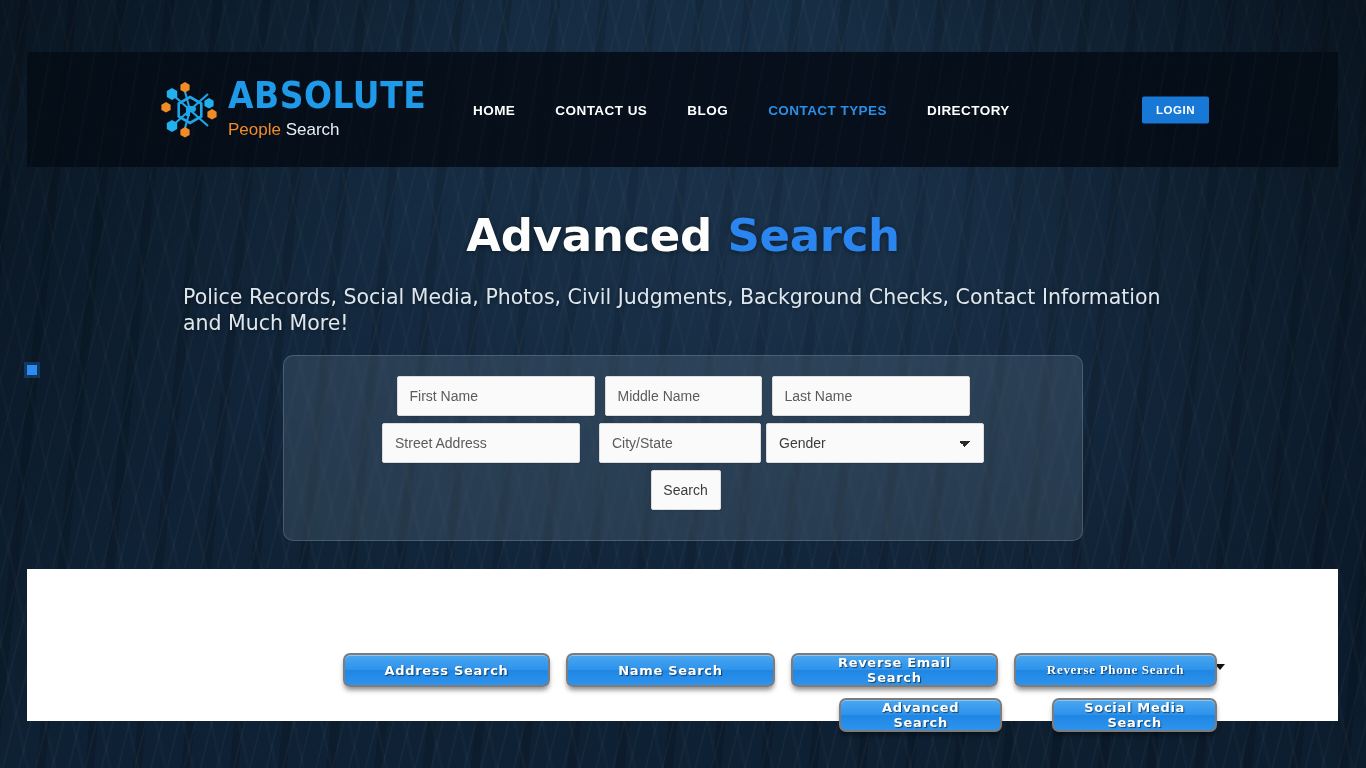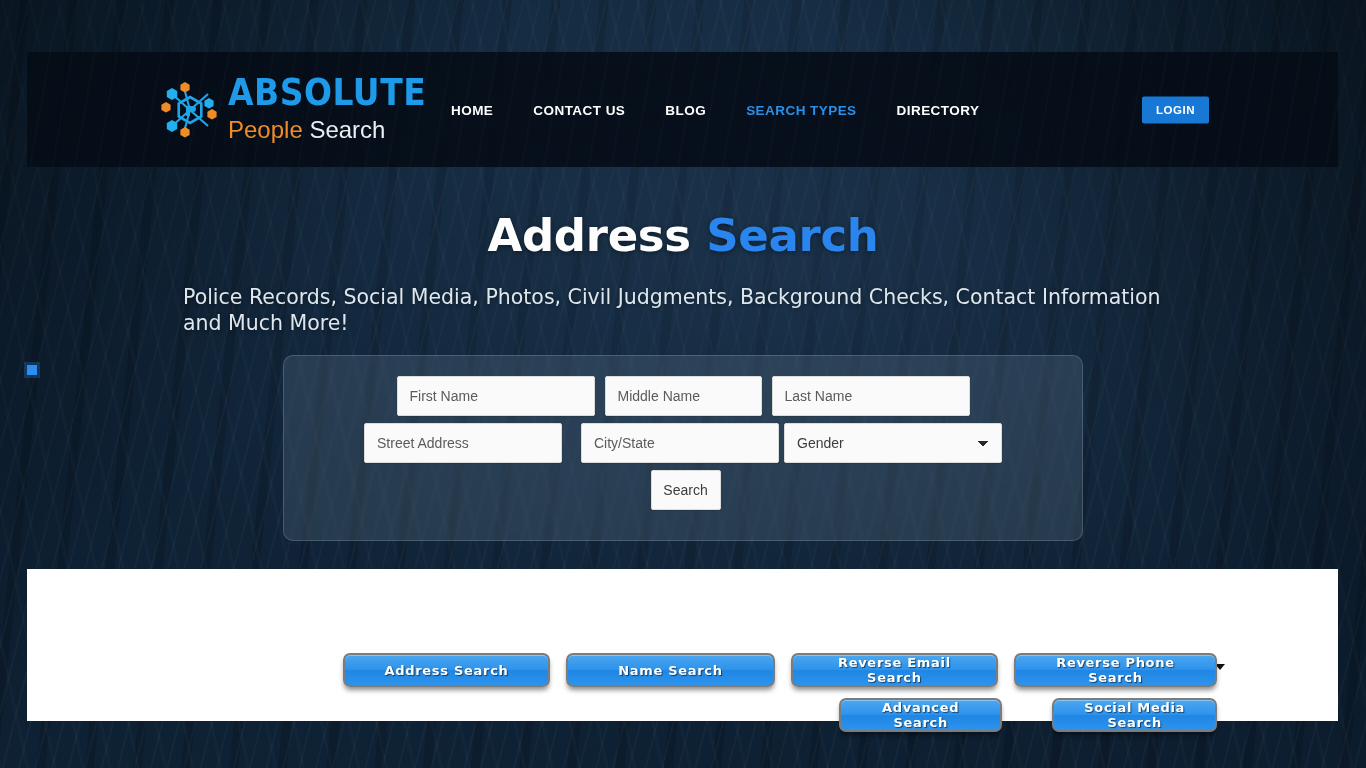--- a/index.html
+++ b/index.html
@@ -70,29 +70,29 @@
   .logo-text { display:flex; flex-direction:column; line-height:1;justify-content:space-between; }
   .logo-top {
     font-size: 33px; font-weight: 700; letter-spacing: .5px;
     color:#1e9ae8;
     font-family:"DejaVu Sans", sans-serif;
     transform: scaleY(1.12);
     transform-origin: left bottom;
   }
   .logo-sub {
     margin-top: 7px;
-    font-size: 24px; font-weight: 400;
+    font-size: 17px; font-weight: 400;
     font-family:"Liberation Sans", sans-serif;
   }
   .logo-sub .o { color:#f08c28; }
   .logo-sub .w { color:#e9eef3; }
 
   
   #main-nav {
-    position:absolute; left:404px; top:50%; transform:translateY(-50%);
+    position:absolute; left:426px; top:50%; transform:translateY(-50%);
     display:flex; align-items:center; gap:0;
   }
   .nav-item {
     color:#fff; font-size:13.5px; font-weight:700;
     letter-spacing:.45px;
     padding: 8px 20px;
     text-decoration:none; white-space:nowrap;
     cursor:pointer;
   }
   .nav-item.active { color:#2b8fe8; }
@@ -175,21 +175,21 @@
     background-color:#fafafa;
     color:#3c3c3c;
   }
   #row1 { gap:5px; }
   #first-name-input { width:198px; }
   #middle-name-input { width:157px; margin-left:5px; }
   #last-name-input { width:198px; margin-left:5px; }
 
   #row2 { margin-top:7px; }
   #street-address-input { width:198px; }
-  #city-state-input { width:198px; margin-left:19px; }
+  #city-state-input { width:162px; margin-left:19px; }
   #gender-select { width:218px; margin-left:5px; }
 
   #row3 { margin-top:7px; }
   #age-range-select { width:218px; }
   #search-submit {
     width:70px; height:40px; margin-left:5px;
     background:#fafafa; border:1px solid #dcdcdc; border-radius:2px;
     font-size:14px; color:#3c3c3c; cursor:pointer;
     font-family:"Liberation Sans", sans-serif;
     box-shadow: 0 1px 1px rgba(0,0,0,.10);
@@ -239,21 +239,21 @@
     padding: 0 16px;
     cursor:pointer;
     text-shadow: 1px 1px 1px rgba(0,0,0,.55);
     box-shadow:
        0 4px 5px -1px rgba(0,0,0,.45),
        inset 0 1px 0 rgba(255,255,255,.35);
   }
   .w-address { width:214px; }
   .w-name    { width:216px; }
   .w-remail  { width:214px; }
-  .w-rphone  { width:210px; }
+  .w-rphone  { width:210px;font-family:Liberation Serif, serif; }
   .w-adv     { width:214px; }
   .w-social  { width:216px;margin-left:34px; }
 </style>
 </head>
 <body>
 
 <div id="page">
   <div id="bg-photo"></div>
 
   <header id="site-header" class="container">
@@ -289,29 +289,29 @@
       <span class="logo-text">
         <span class="logo-top">ABSOLUTE</span>
         <span class="logo-sub"><span class="o">People </span><span class="w">Search</span></span>
       </span>
     </div>
 
     <nav id="main-nav">
       <a class="nav-item">HOME</a>
       <a class="nav-item">CONTACT US</a>
       <a class="nav-item">BLOG</a>
-      <a class="nav-item active">SEARCH TYPES</a>
+      <a class="nav-item active">CONTACT TYPES</a>
       <a class="nav-item">DIRECTORY</a>
     </nav>
 
     <button id="login-button">LOGIN</button>
   </header>
 
   <section id="hero">
-    <h1 id="hero-title"><span>Address </span><span class="accent">Search</span></h1>
+    <h1 id="hero-title"><span>Advanced </span><span class="accent">Search</span></h1>
     <p id="hero-sub">Police Records, Social Media, Photos, Civil Judgments, Background Checks, Contact Information and Much More!</p>
   </section>
 
   <div id="left-marker"></div>
 
   <section id="search-panel">
 
     <div class="form-row" id="row1">
       <input class="fld" id="first-name-input" type="text" placeholder="First Name" style="">
       <input class="fld" id="middle-name-input" type="text" placeholder="Middle Name" style="">

